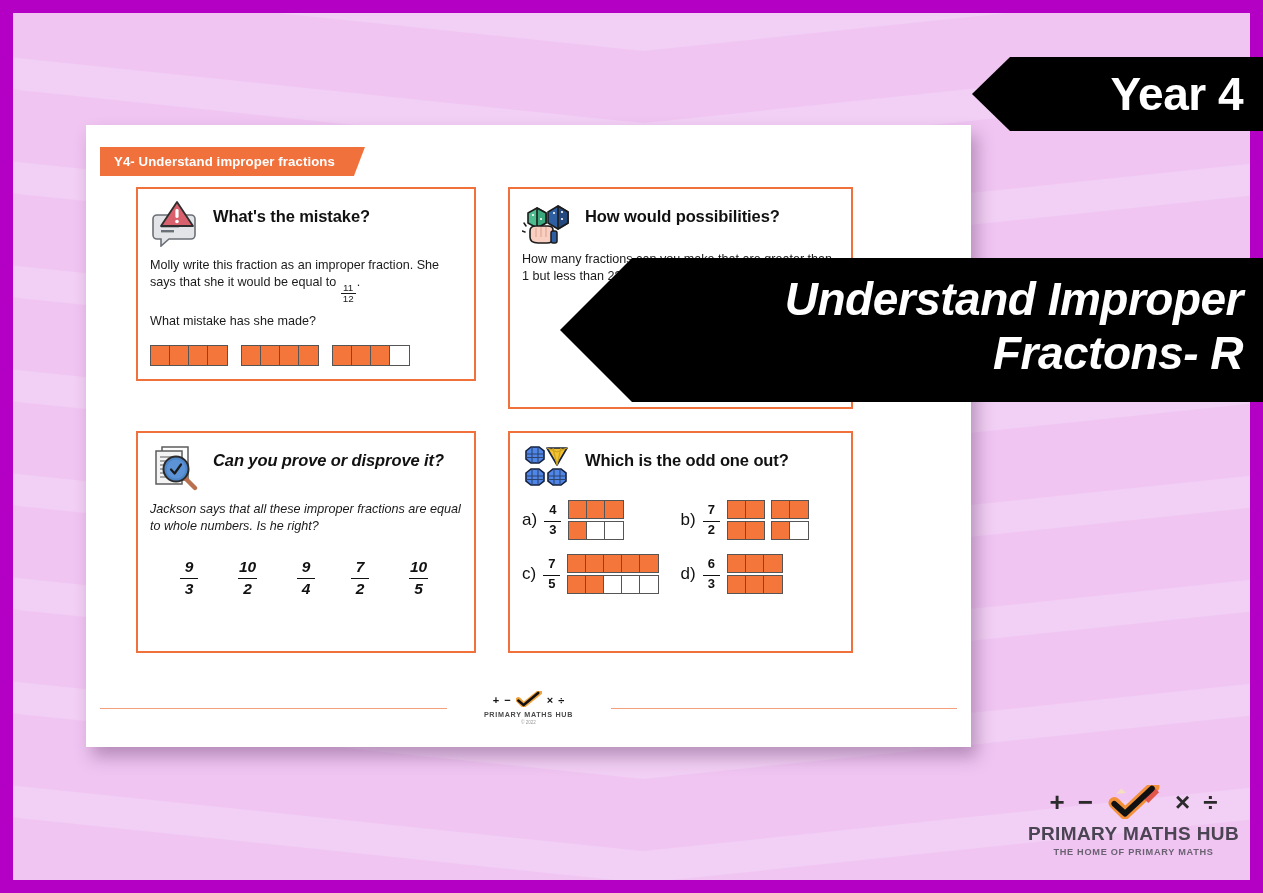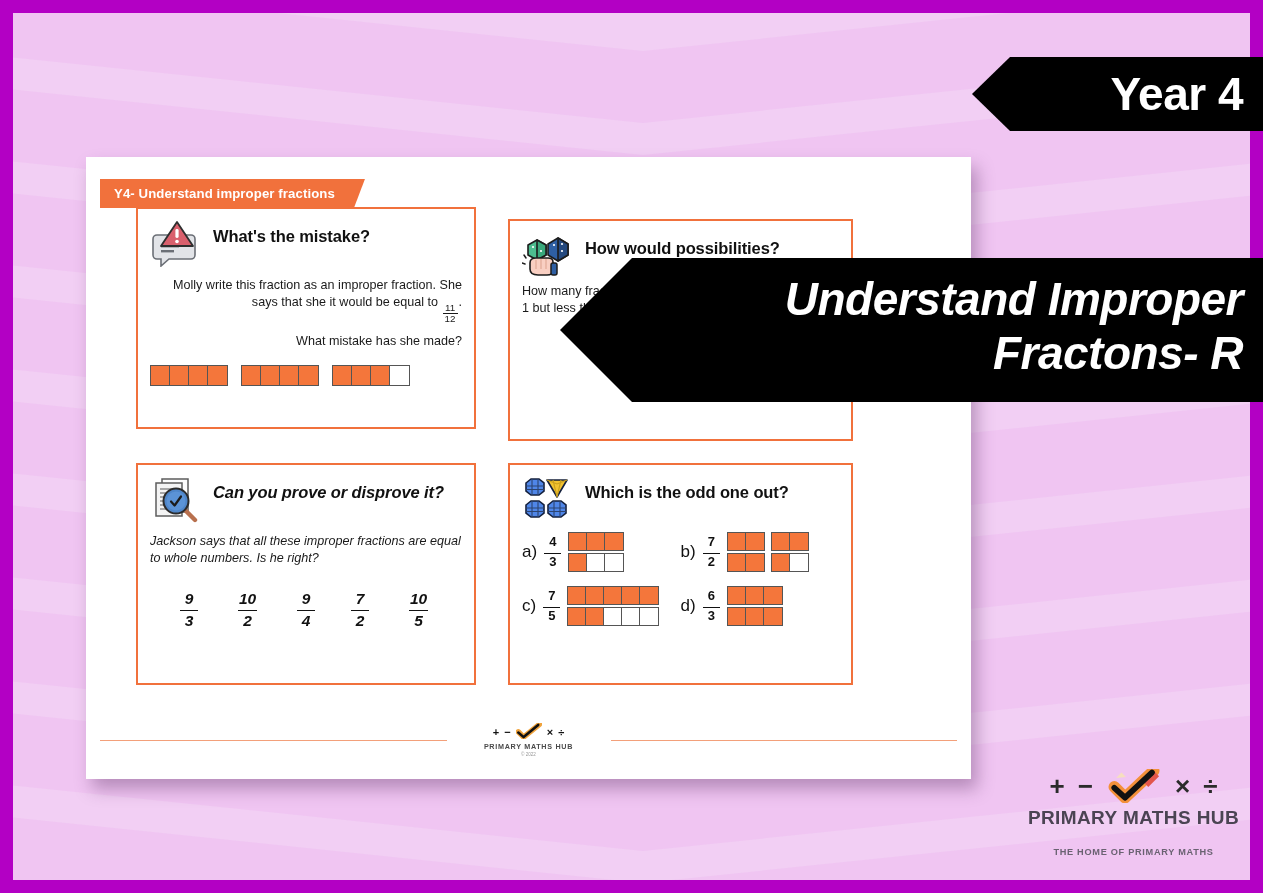--- a/index.html
+++ b/index.html
@@ -31,21 +31,20 @@
     clip-path: polygon(0 0, 50% 52%, 100% 0, 100% 48%, 50% 100%, 0 48%);
     opacity: .75;
   }
   
   #slide {
     position: absolute;
     left: 86px; top: 125px;
     width: 885px; height: 622px;
     background: #ffffff;
     box-shadow: 6px 10px 16px rgba(70,30,80,.34);
-    margin-top: 32px;
   }
   
   .tab {
     position: absolute;
     left: 14px; top: 22px;
     height: 29px;
     background: #F1713C;
     color: #fff;
     font-size: 13.2px;
     font-weight: bold;
@@ -55,21 +54,21 @@
     white-space: nowrap;
     clip-path: polygon(0 0, 100% 0, calc(100% - 11px) 100%, 0 100%);
   }
   
   .card {
     position: absolute;
     border: 2.2px solid #F1713C;
     background: #fff;
     padding: 10px 12px;
   }
-  #card1 { left: 50px;  top: 50px;  width: 340px; height: 222px; text-align: right; }
+  #card1 { left: 50px;  top: 62px;  width: 340px; height: 194px; }
   #card2 { left: 422px; top: 62px;  width: 345px; height: 222px; }
   #card3 { left: 50px;  top: 306px; width: 340px; height: 222px; font-style: italic; }
   #card4 { left: 422px; top: 306px; width: 345px; height: 222px; }
 
   .card-head {
     display: flex;
     align-items: flex-start;
     gap: 9px;
   }
   .card-icon { flex: 0 0 auto; width: 54px; height: 48px; }
@@ -213,21 +212,21 @@
     gap: 13px; font-size: 26px; font-weight: bold; color: #2b2b2b;
     line-height: 1;
   }
   #logo .tickwrap { position: relative; width: 56px; height: 34px; }
   #logo .name {
     font-size: 19px; font-weight: bold; color: #4b4453;
     letter-spacing: .4px; margin-top: 4px;
   }
   #logo .sub {
     font-size: 9.2px; font-weight: bold; color: #6a6272;
-    letter-spacing: .7px; margin-top: 18px;
+    letter-spacing: .7px; margin-top: 2px;
   }
 </style>
 </head>
 <body>
 
 <div id="stage">
 
   <div id="pattern">
       <div class="chev" style="top: -40px;"></div>
       <div class="chev" style="top: 64px;"></div>

